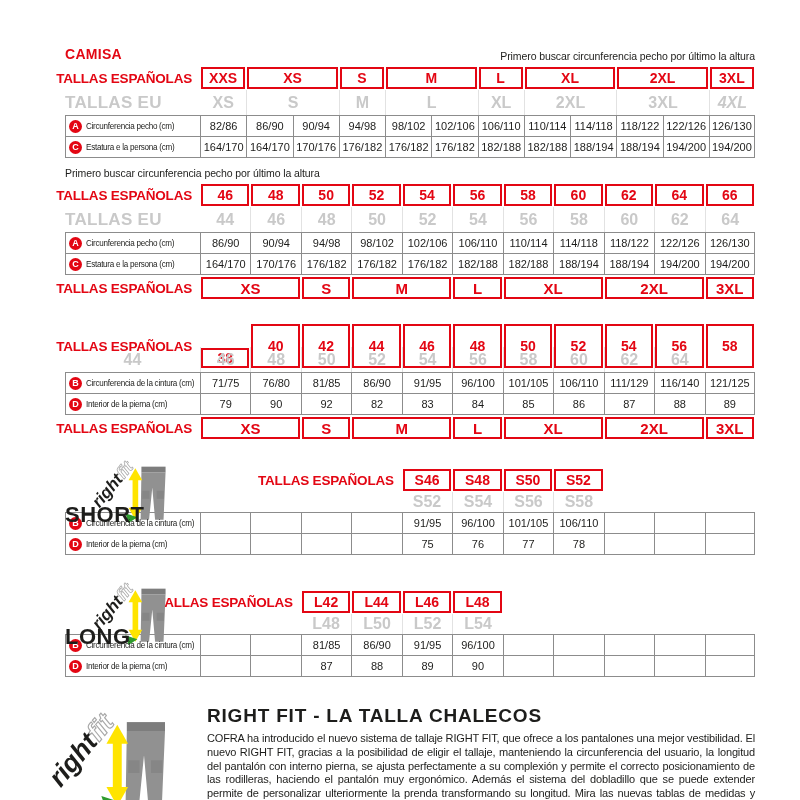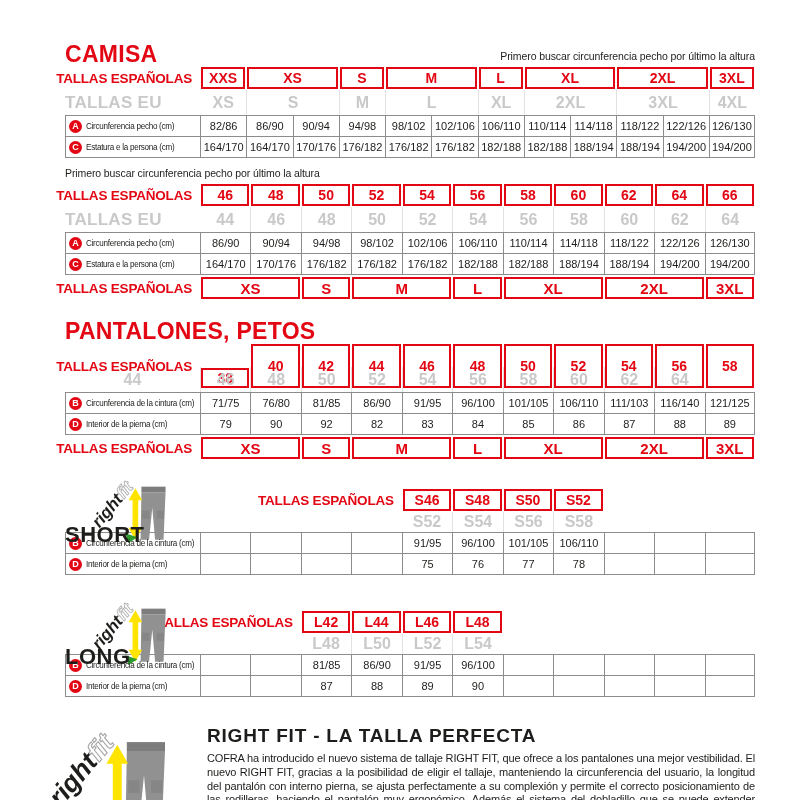--- a/index.html
+++ b/index.html
@@ -8,21 +8,21 @@
     --bord:#8c8c8c;
     --eudiv:#e2e2e2;
   }
   html,body{margin:0;padding:0;background:#ffffff;}
   body{width:800px;height:800px;overflow:hidden;color:#1d1d1b;
        font-family:"Liberation Sans",sans-serif;-webkit-font-smoothing:antialiased;}
   .page{padding:44px 45px 0 65px;width:690px;box-sizing:content-box;}
 
   section{display:block;}
   .sec-head{display:flex;justify-content:space-between;align-items:flex-end;margin-bottom:3px;}
-  .sec-title{color:var(--red);font-size:23px;font-weight:bold;letter-spacing:.3px;line-height:20px;}
+  .sec-title{color:var(--red);font-size:14px;font-weight:bold;letter-spacing:.3px;line-height:20px;}
   .sec-note{font-size:10.5px;color:#1d1d1b;padding-bottom:2px;letter-spacing:-.1px;}
 
   
   .tbl{--cols:11;--labelw:135px;width:690px;}
   .trow{display:grid;grid-template-columns:var(--labelw) repeat(var(--cols),1fr);}
   .hdr-row{height:22px;margin-bottom:1px;}
   .es-label{display:flex;align-items:center;justify-content:flex-end;padding-right:8px;
             color:var(--red);font-weight:bold;font-size:13.5px;white-space:nowrap;letter-spacing:-.2px;}
   .hdr-cell{border:2px solid var(--red);margin:0 1px;color:var(--red);font-weight:bold;font-size:14px;
             display:flex;align-items:center;justify-content:center;background:#fff;}
@@ -85,21 +85,21 @@
         </div>
         <div class="trow eu-row">
           <div class="eu-label">TALLAS EU</div>
           <div class="eu-cell" style="grid-column: span 1;">XS</div>
           <div class="eu-cell" style="grid-column: span 2;">S</div>
           <div class="eu-cell" style="grid-column: span 1;">M</div>
           <div class="eu-cell" style="grid-column: span 2;">L</div>
           <div class="eu-cell" style="grid-column: span 1;">XL</div>
           <div class="eu-cell" style="grid-column: span 2;">2XL</div>
           <div class="eu-cell" style="grid-column: span 2;">3XL</div>
-          <div class="eu-cell" style="grid-column: span 1;">4XL</div>
+          <div class="eu-cell" style="grid-column: span 1; font-style: italic;">4XL</div>
         </div>
         <div class="tbody">
           <div class="trow drow">
             <div class="dlabel">
               <span class="badge">A</span>
               <span class="dlabel-text">Circunferencia pecho (cm)</span>
             </div>
             <div class="dval">82/86</div>
             <div class="dval">86/90</div>
             <div class="dval">90/94</div>
@@ -212,21 +212,20 @@
           <div class="bot-cell" style="grid-column: span 1;">L</div>
           <div class="bot-cell" style="grid-column: span 2;">XL</div>
           <div class="bot-cell" style="grid-column: span 2;">2XL</div>
           <div class="bot-cell" style="grid-column: span 1;">3XL</div>
         </div>
       </div>
   </section>
 
   <section id="sec-pantalones" style="margin-top:22px;">
     <div class="sec-head">
-      <div class="sec-title">PANTALONES, PETOS</div>
     </div>
     <div id="tbl-pantalones" class="tbl" style="--cols: 11;">
         <div class="trow hdr-row">
           <div class="es-label">TALLAS ESPAÑOLAS</div>
           <div class="hdr-cell" style="grid-column: span 1; margin-top: 24px;">38</div>
           <div class="hdr-cell" style="grid-column: span 1;">40</div>
           <div class="hdr-cell" style="grid-column: span 1;">42</div>
           <div class="hdr-cell" style="grid-column: span 1;">44</div>
           <div class="hdr-cell" style="grid-column: span 1;">46</div>
           <div class="hdr-cell" style="grid-column: span 1;">48</div>
@@ -256,21 +255,21 @@
               <span class="dlabel-text">Circunferencia de la cintura (cm)</span>
             </div>
             <div class="dval">71/75</div>
             <div class="dval">76/80</div>
             <div class="dval">81/85</div>
             <div class="dval">86/90</div>
             <div class="dval">91/95</div>
             <div class="dval">96/100</div>
             <div class="dval">101/105</div>
             <div class="dval">106/110</div>
-            <div class="dval">111/103</div>
+            <div class="dval">111/129</div>
             <div class="dval">116/140</div>
             <div class="dval">121/125</div>
           </div>
           <div class="trow drow">
             <div class="dlabel">
               <span class="badge">D</span>
               <span class="dlabel-text">Interior de la pierna (cm)</span>
             </div>
             <div class="dval">79</div>
             <div class="dval">90</div>
@@ -448,18 +447,18 @@
           </g>
           <g>
             <rect x="47" y="27" width="7" height="38" fill="#ffe400"></rect>
             <path d="M50.5,14 L59,29 H42 Z" fill="#ffe400"></path>
             <path d="M50.5,78 L59,63 H42 Z" fill="#ffe400"></path>
             <path d="M38,70 L53,75 L42,82 Z" fill="#2e9b2e"></path>
           </g>
           <text x="6" y="64" transform="rotate(-50 6 64)" font-family="Liberation Sans, sans-serif" font-size="21" font-weight="bold" font-style="italic" fill="#1d1d1b">right<tspan fill="#ffffff" stroke="#a8a8a8" stroke-width="0.9">fit</tspan></text>
         </svg></div>
     <div class="rf-text">
-      <div class="rf-title">RIGHT FIT - LA TALLA PERFECTA</div>
+      <div class="rf-title">RIGHT FIT - LA TALLA CHALECOS</div>
       <p class="rf-para">COFRA ha introducido el nuevo sistema de tallaje RIGHT FIT, que ofrece a los pantalones una mejor vestibilidad. El nuevo RIGHT FIT, gracias a la posibilidad de eligir el tallaje, manteniendo la circunferencia del usuario, la longitud del pantalón con interno pierna, se ajusta perfectamente a su complexión y permite el correcto posicionamiento de las rodilleras, haciendo el pantalón muy ergonómico. Además el sistema del dobladillo que se puede extender permite de personalizar ulteriormente la prenda transformando su longitud. Mira las nuevas tablas de medidas y elige la talla del pantalón que más se ajusta entre las tablas: NORMAL, SHORT y LONG.</p>
     </div>
   </section>
 
 </div>
 
 </body></html>

